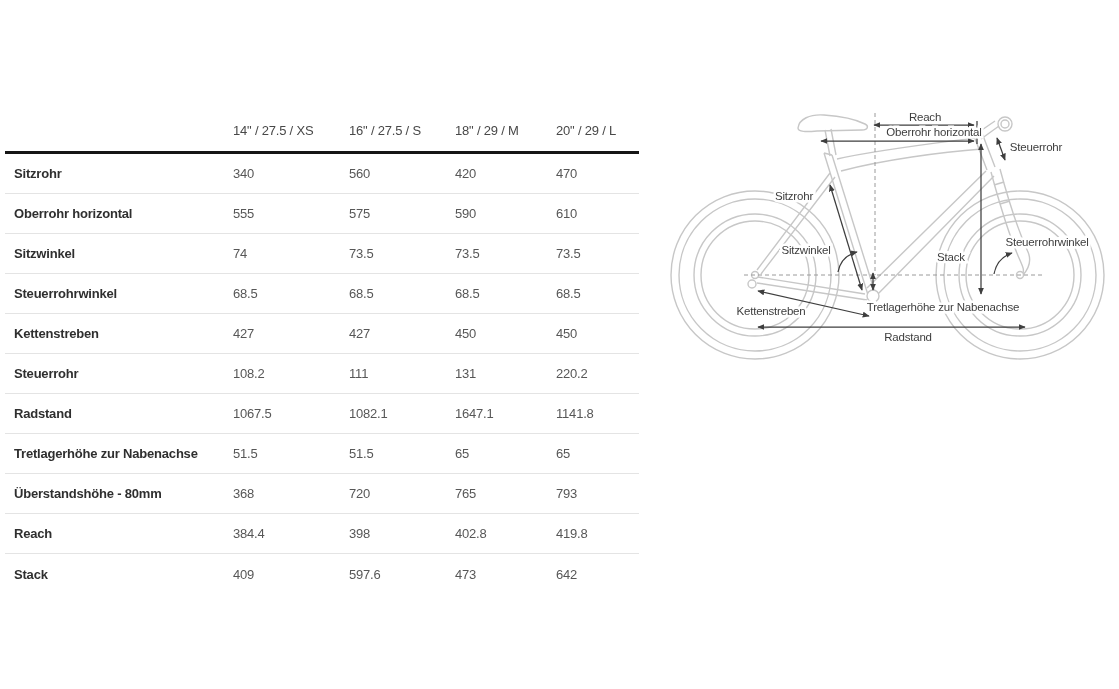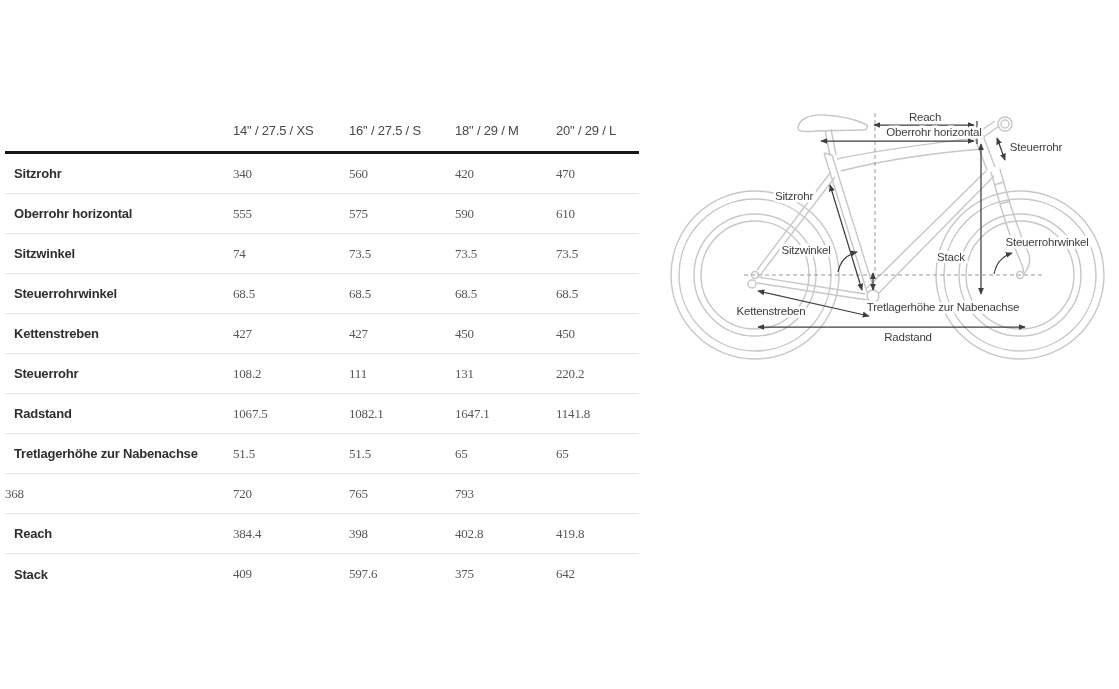--- a/index.html
+++ b/index.html
@@ -7,21 +7,21 @@
           font-family:"Liberation Sans","DejaVu Sans",sans-serif;}
 
   
   .geo{position:absolute;left:5px;top:109px;width:634px;}
   .g-head,.g-row{display:grid;grid-template-columns:228px 116px 106px 101px 1fr;align-items:center;}
   .g-head{height:42px;border-bottom:3px solid #161616;}
   .g-row{height:40px;border-bottom:1px solid #e4e4e4;box-sizing:border-box;}
   .g-row:last-child{border-bottom:none;}
   .g-cell{font-size:13px;letter-spacing:-0.2px;color:#4a4a4a;white-space:nowrap;}
   .g-label{padding-left:9px;font-weight:bold;color:#2f2f2f;}
-  .g-val{color:#575757;font-family:Liberation Serif, serif;}
+  .g-val{color:#575757;}
   .g-colhead{color:#484848;}
 
   
   .diagram{position:absolute;left:662px;top:100px;width:456px;height:270px;}
   .bike{stroke:#c7c7c7;fill:none;stroke-width:1.4;}
   .anno{stroke:#3e3e3e;fill:none;stroke-width:1.25;}
   .dash{stroke:#9a9a9a;fill:none;stroke-width:1;stroke-dasharray:4 3;}
   .lbl{font-family:"Liberation Sans","DejaVu Sans",sans-serif;font-size:11.5px;
        fill:#3e3e3e;stroke:#ffffff;stroke-width:5px;paint-order:stroke;
        text-anchor:middle;letter-spacing:-0.2px;}
@@ -90,37 +90,38 @@
           <div class="g-cell g-val">1141.8</div>
         </div>
         <div class="g-row">
           <div class="g-cell g-label">Tretlagerhöhe zur Nabenachse</div>
           <div class="g-cell g-val">51.5</div>
           <div class="g-cell g-val">51.5</div>
           <div class="g-cell g-val">65</div>
           <div class="g-cell g-val">65</div>
         </div>
         <div class="g-row">
+          <div class="g-cell g-label">Überstandshöhe - 80mm</div>
           <div class="g-cell g-val">368</div>
           <div class="g-cell g-val">720</div>
           <div class="g-cell g-val">765</div>
           <div class="g-cell g-val">793</div>
         </div>
         <div class="g-row">
           <div class="g-cell g-label">Reach</div>
           <div class="g-cell g-val">384.4</div>
           <div class="g-cell g-val">398</div>
           <div class="g-cell g-val">402.8</div>
           <div class="g-cell g-val">419.8</div>
         </div>
         <div class="g-row">
           <div class="g-cell g-label">Stack</div>
           <div class="g-cell g-val">409</div>
           <div class="g-cell g-val">597.6</div>
-          <div class="g-cell g-val">375</div>
+          <div class="g-cell g-val">473</div>
           <div class="g-cell g-val">642</div>
         </div>
       </div>
   </div>
 
   <svg class="diagram" viewBox="0 0 456 270">
     <defs>
       <marker id="ah" markerWidth="8" markerHeight="8" refX="6.3" refY="3" orient="auto-start-reverse" markerUnits="userSpaceOnUse">
         <path d="M0,0 L7,3 L0,6 Z" fill="#3e3e3e"></path>
       </marker>

